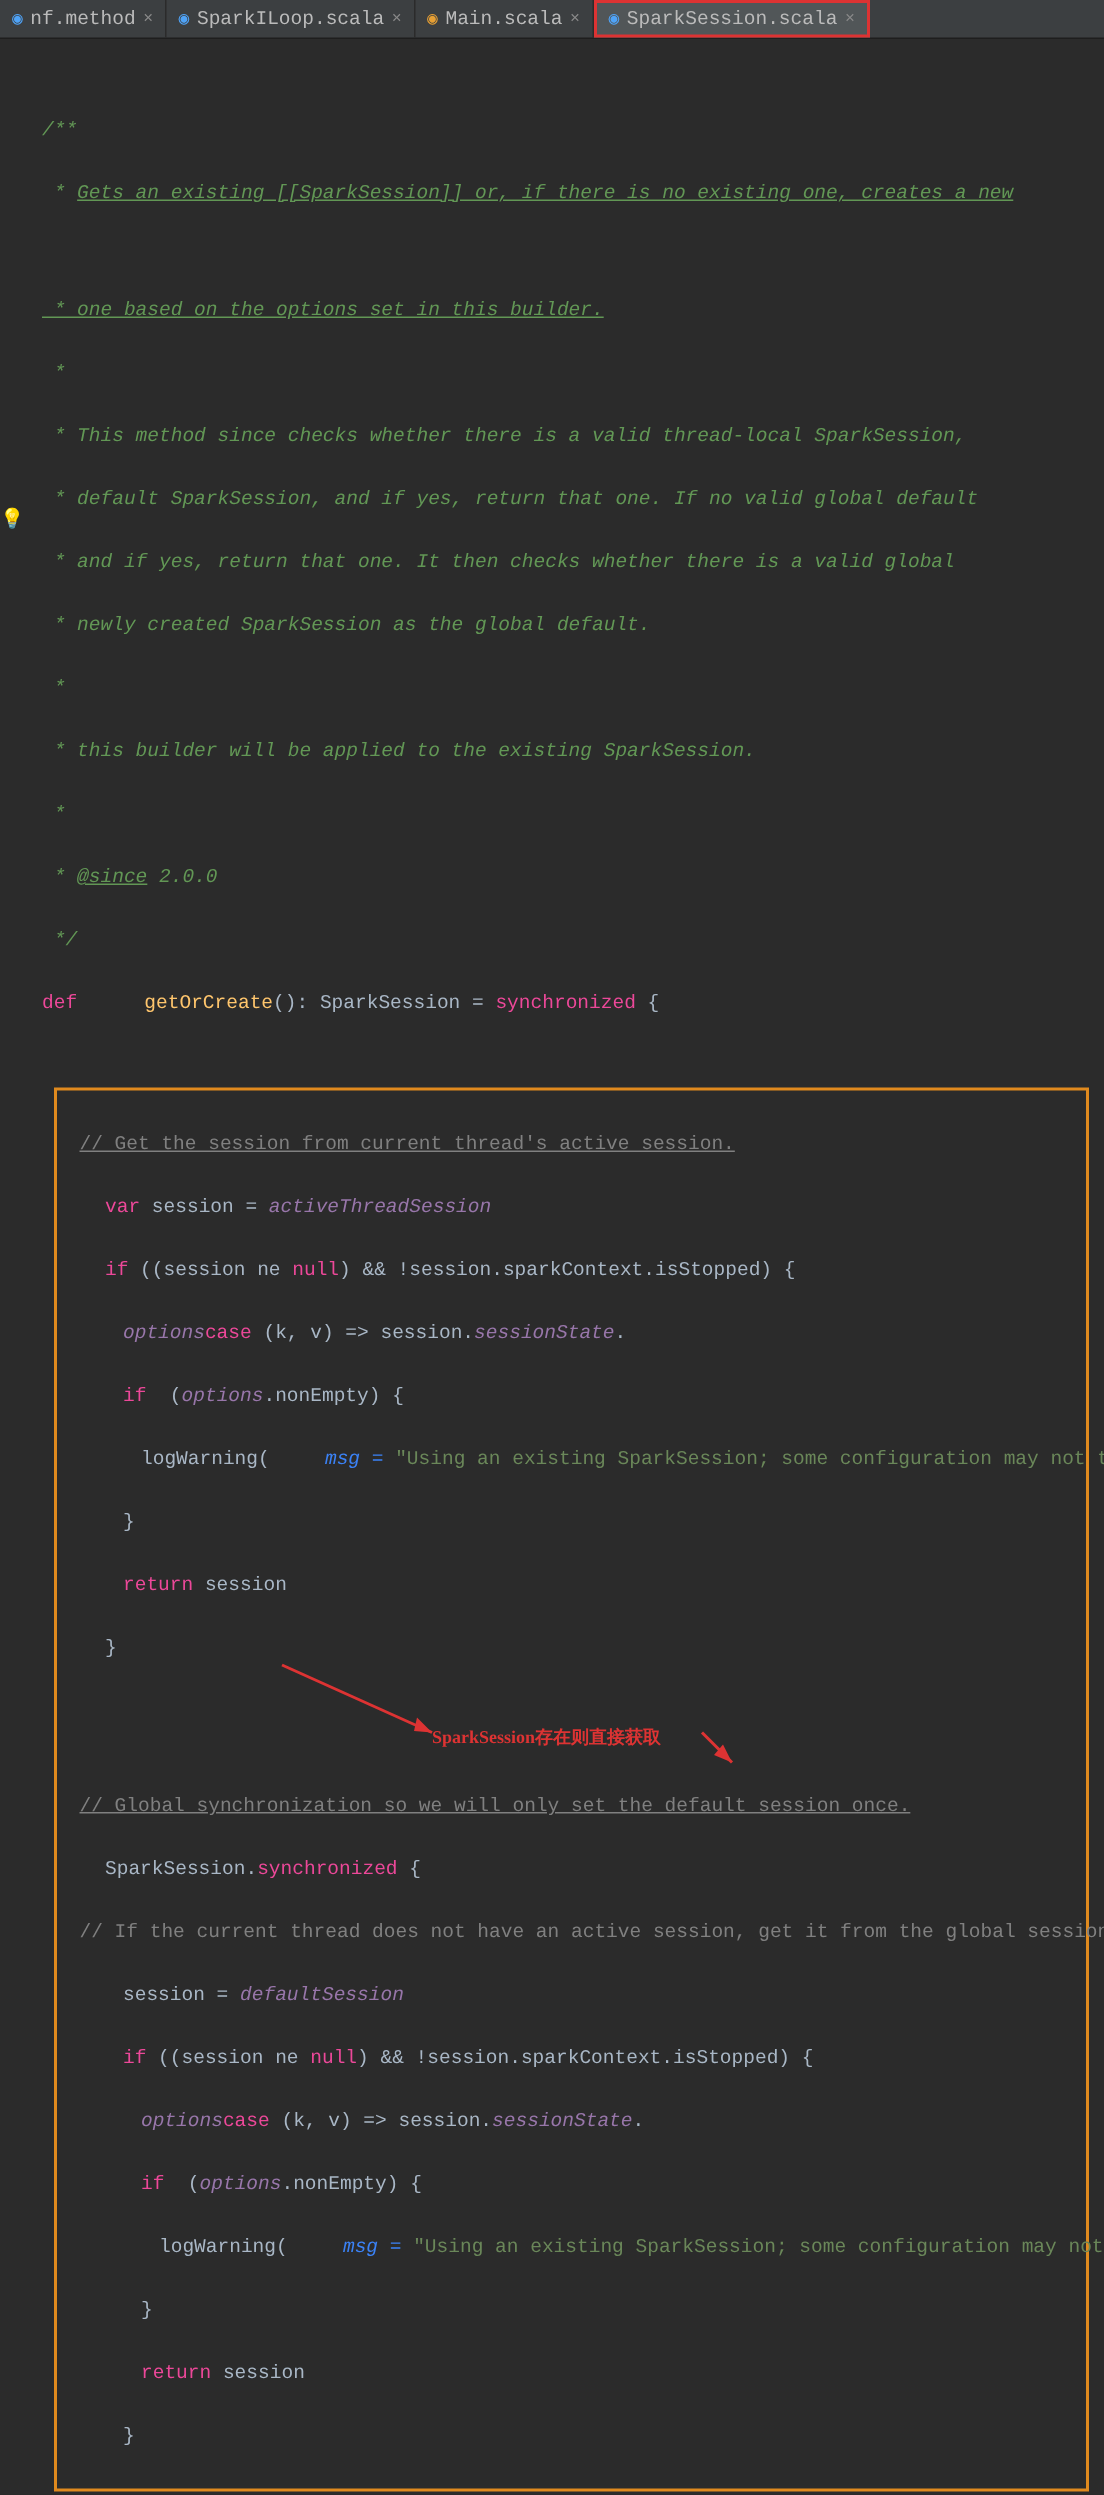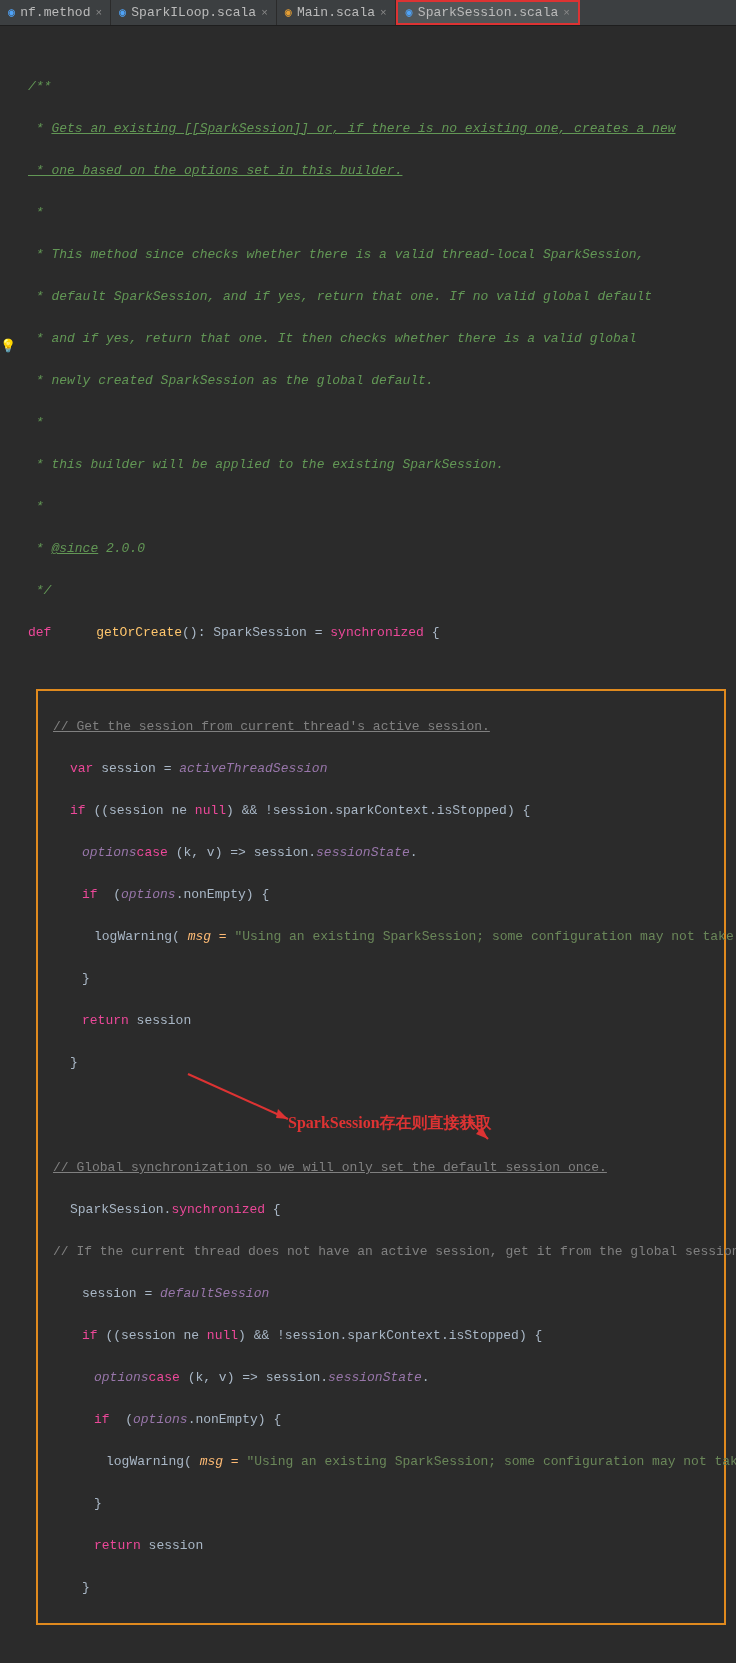--- a/index.html
+++ b/index.html
@@ -20,27 +20,27 @@
 .ln { display:block; padding-left:20px; }
 .i1{padding-left:32px;} .i2{padding-left:44px;} .i3{padding-left:56px;} .i4{padding-left:68px;}
 
 
 .cm { color:#808080;padding-left:15px; } 
 .cmg { color:#629755; font-style:italic; } 
 .kw { color:#ec4899; } 
 .fn { color:#ffc66d;margin-left:37px; } 
 .str { color:#6a8759; } 
 .it { color:#9876aa; font-style:italic; } 
-.param { color:#fdba74; font-style:italic; }
-.ul { text-decoration:underline; text-decoration-color:#629755; }
+.param { color:#3b82f6; font-style:italic;margin-left:29px; }
+.ul { text-decoration:underline; text-decoration-color:#629755;margin-top:36px; }
 .ulc { text-decoration:underline; text-decoration-color:#808080; }
 
 
 .box-orange { border:2px solid #e08a1e; margin:4px 10px 4px 28px; padding:4px 4px 4px 0; }
-.ann { color:#d33; font-family:"SimSun",serif; font-size:16px; font-weight:bold; }
+.ann { color:#d33; font-family:"SimSun",serif; font-size:12px; font-weight:bold; }
 .arrow { stroke:#d33; stroke-width:2; fill:none; }
 .arrowhead { fill:#d33; }
 </style>
 </head>
 <body>
 
 <div class="tabbar">
   <div class="tab">
       <span class="ficon ic-blue">◉</span>
       <span>nf.method</span>

